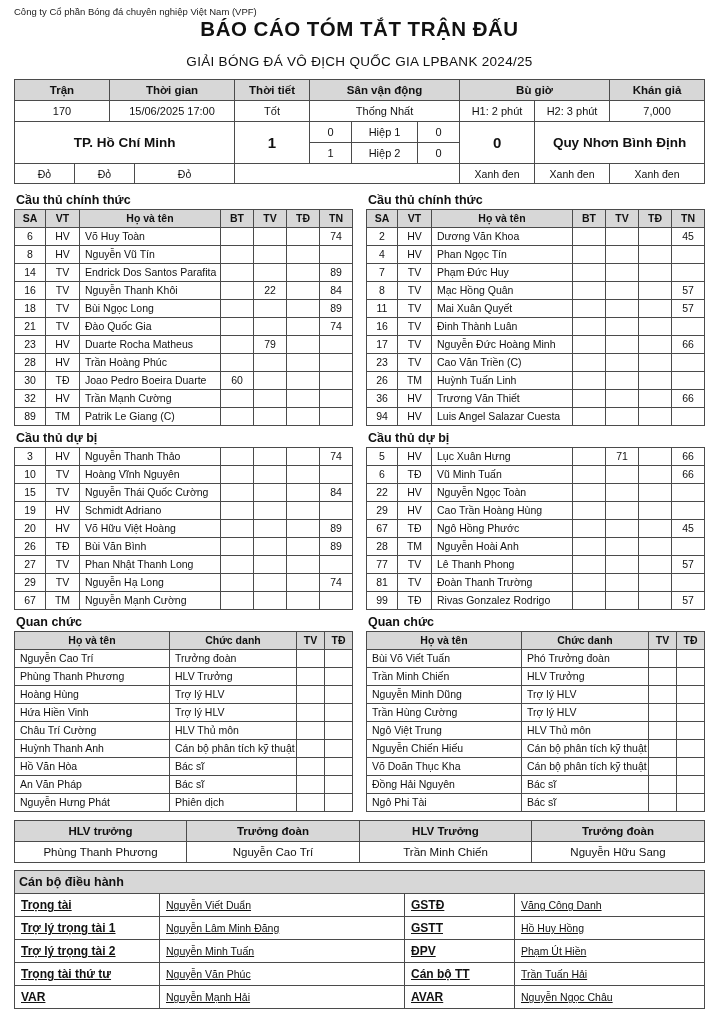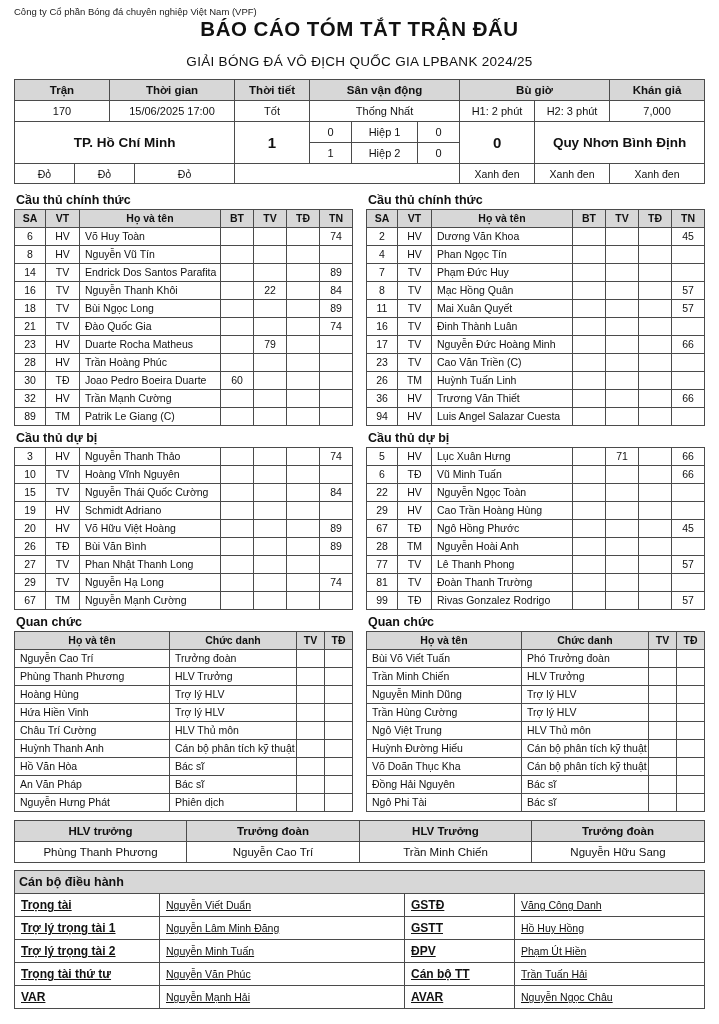--- a/index.html
+++ b/index.html
@@ -678,21 +678,21 @@
               <td></td>
               <td></td>
             </tr>
             <tr>
               <td>Ngô Việt Trung</td>
               <td>HLV Thủ môn</td>
               <td></td>
               <td></td>
             </tr>
             <tr>
-              <td>Huỳnh Đường Hiếu</td>
+              <td>Nguyễn Chiến Hiếu</td>
               <td>Cán bộ phân tích kỹ thuật</td>
               <td></td>
               <td></td>
             </tr>
             <tr>
               <td>Võ Doãn Thục Kha</td>
               <td>Cán bộ phân tích kỹ thuật</td>
               <td></td>
               <td></td>
             </tr>

